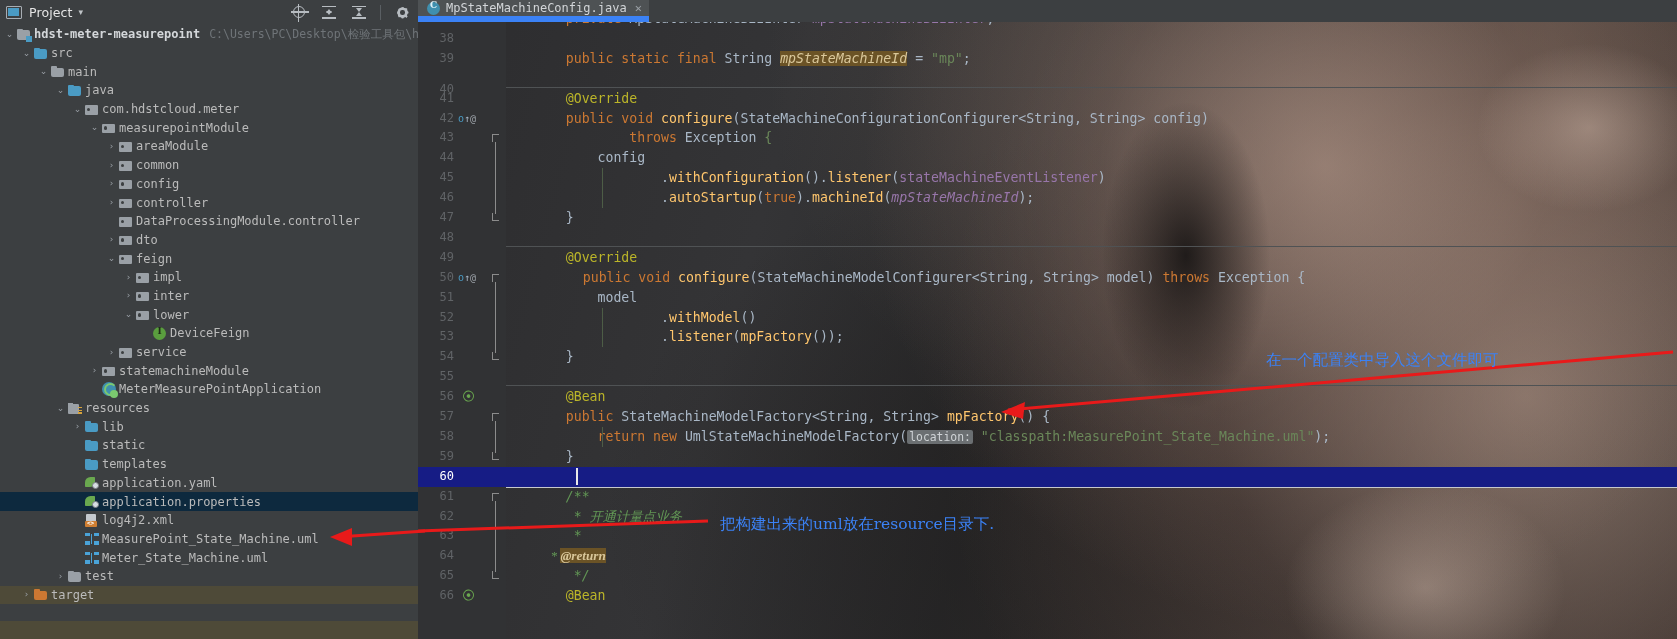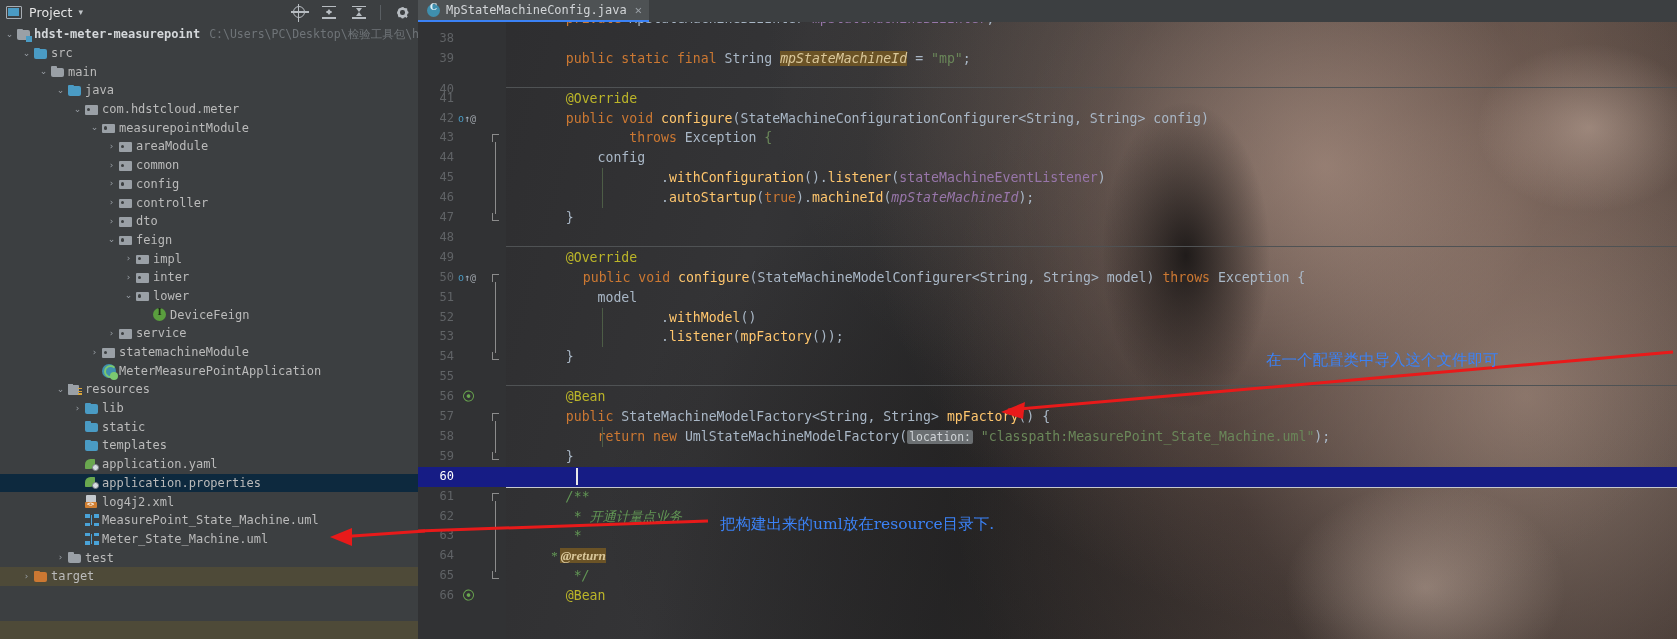--- a/index.html
+++ b/index.html
@@ -241,21 +241,21 @@
     align-items: stretch;
     z-index: 5;
   }
   .tab {
     display: flex; align-items: center;
     padding: 0 7px 0 9px;
     background: #4e5254;
     color: #d2d5d8;
     font-size: 12px;
     font-family: "DejaVu Sans Mono", "Liberation Mono", monospace;
-    border-bottom: 2px solid #3b82f6;
+    border-bottom: 6px solid #3b82f6;
     gap: 6px;
   }
   .tab .cls-ico {
     width: 13px; height: 13px; border-radius: 50%;
     background: #3f8fae; position: relative; flex: 0 0 13px;
   }
   .tab .cls-ico::after {
     content: "C"; position: absolute; left: 0; right: 0; top: -1.5px;
     text-align: center; font-size: 9px; color: #dff0f7; font-weight: bold;
     font-family: "DejaVu Serif", serif;
@@ -474,20 +474,28 @@
           </span>
           <span class="label" style="">config</span>
         </div>
         <div class="row">
           <span style="display:inline-block;width:106px;flex:0 0 106px"></span>
           <span class="arrow">›</span>
           <span class="icon-slot">
             <span class="pk"></span>
           </span>
           <span class="label" style="">controller</span>
+        </div>
+        <div class="row">
+          <span style="display:inline-block;width:106px;flex:0 0 106px"></span>
+          <span class="arrow"></span>
+          <span class="icon-slot">
+            <span class="pk"></span>
+          </span>
+          <span class="label" style="">DataProcessingModule.controller</span>
         </div>
         <div class="row">
           <span style="display:inline-block;width:106px;flex:0 0 106px"></span>
           <span class="arrow">›</span>
           <span class="icon-slot">
             <span class="pk"></span>
           </span>
           <span class="label" style="">dto</span>
         </div>
         <div class="row">

